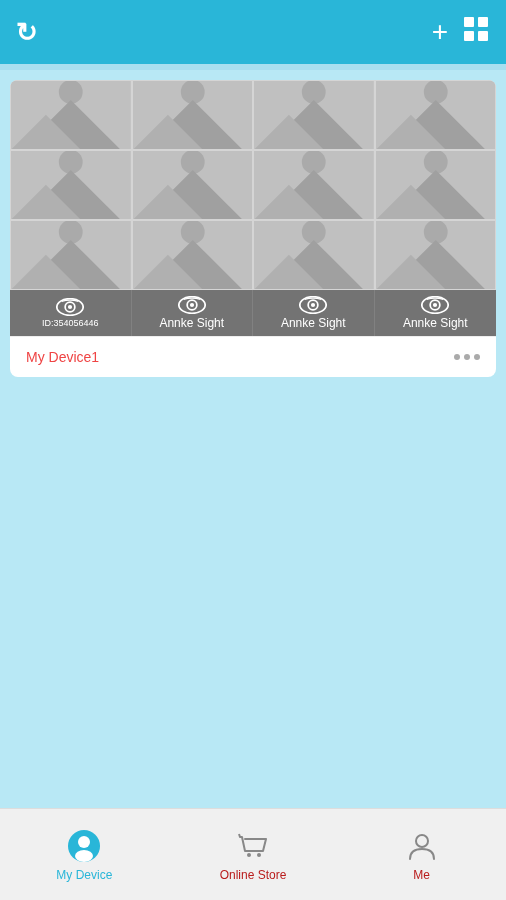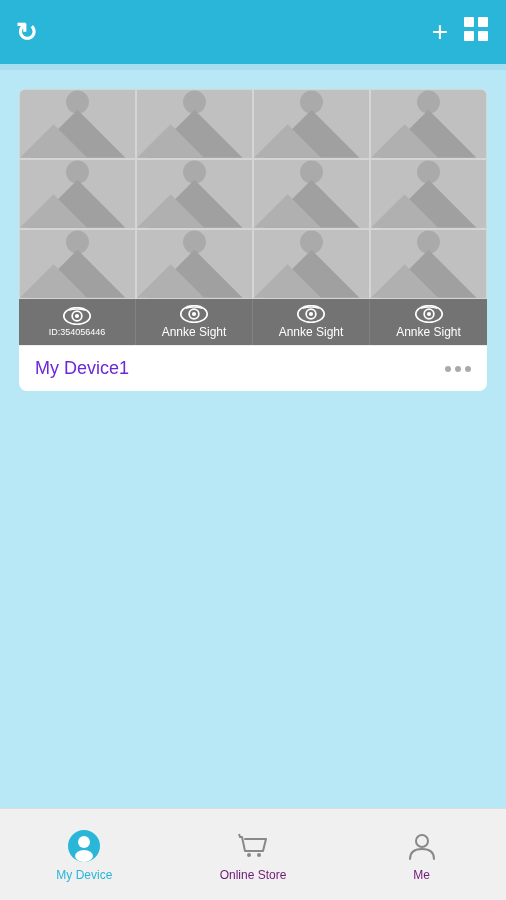--- a/index.html
+++ b/index.html
@@ -59,21 +59,21 @@
     .divider {
       height: 6px;
       background: #a8dff0;
       flex-shrink: 0;
     }
 
     
     .content {
       flex: 1;
       overflow-y: auto;
-      padding: 19px;
+      padding: 10px;
     }
 
     
     .device-card {
       background: white;
       border-radius: 8px;
       overflow: hidden;
       margin-bottom: 10px;
     }
 
@@ -130,22 +130,22 @@
 
     
     .device-footer {
       display: flex;
       align-items: center;
       justify-content: space-between;
       padding: 12px 16px;
       border-top: 1px solid #eee;
     }
     .device-name {
-      font-size: 18px;
-      color: #6d28d9;
+      font-size: 14px;
+      color: #ef4444;
       font-weight: 500;
     }
     .device-menu {
       display: flex;
       gap: 4px;
       cursor: pointer;
     }
     .dot {
       width: 6px;
       height: 6px;
@@ -173,21 +173,21 @@
     }
     .nav-icon {
       width: 36px;
       height: 36px;
       display: flex;
       align-items: center;
       justify-content: center;
     }
     .nav-label {
       font-size: 12px;
-      color: #701a75;
+      color: #b91c1c;
     }
     .nav-label.active {
       color: #29b6d8;
     }
     .nav-item.active .nav-icon {
       color: #29b6d8;
     }
 
     
     .refresh-symbol {

